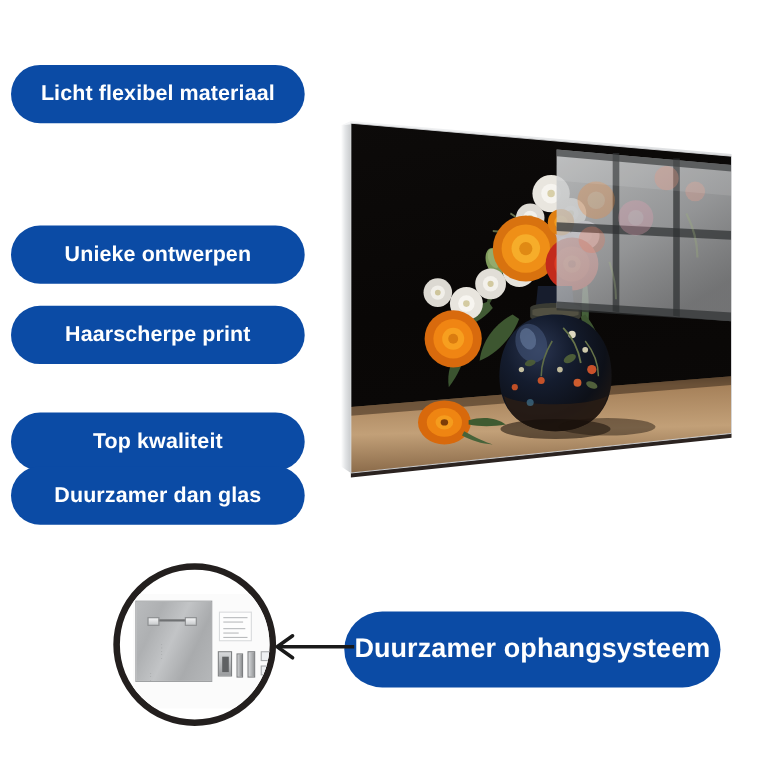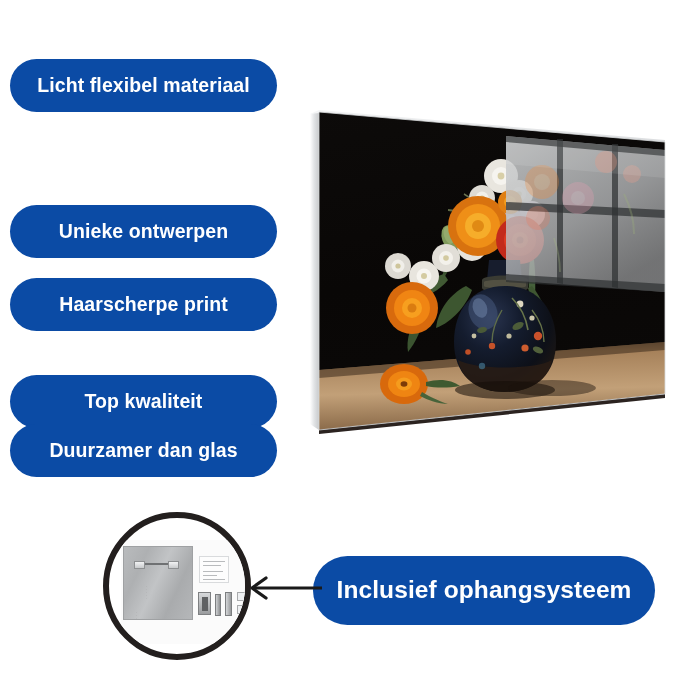--- a/index.html
+++ b/index.html
@@ -443,21 +443,21 @@
 
         <polygon points="200,38 359,52 359,80 200,66" fill="#ffffff" opacity="0.10"></polygon>
       </g>
 
       <polygon points="13,332 359,296 359,300 13,336" fill="#2b2320"></polygon>
       <polygon points="13,14 359,44 359,296 13,332" fill="none" stroke="#d8dadc" stroke-width="0.8"></polygon>
     </svg>
   </div>
 
   <div class="badge badge-hang">
-    <span>Inclusief ophangsysteem</span>
+    <span>Duurzamer ophangsysteem</span>
   </div>
 
   <svg class="connector" width="80" height="36" viewBox="0 0 80 36">
     <line x1="78" y1="18" x2="10" y2="18" stroke="#1a1a1a" stroke-width="3.2"></line>
     <polyline points="22,8 8,18 22,28" fill="none" stroke="#1a1a1a" stroke-width="3.2" stroke-linecap="round" stroke-linejoin="round"></polyline>
   </svg>
 
   <div class="circle-inset">
     <div class="hw-photo">
 

